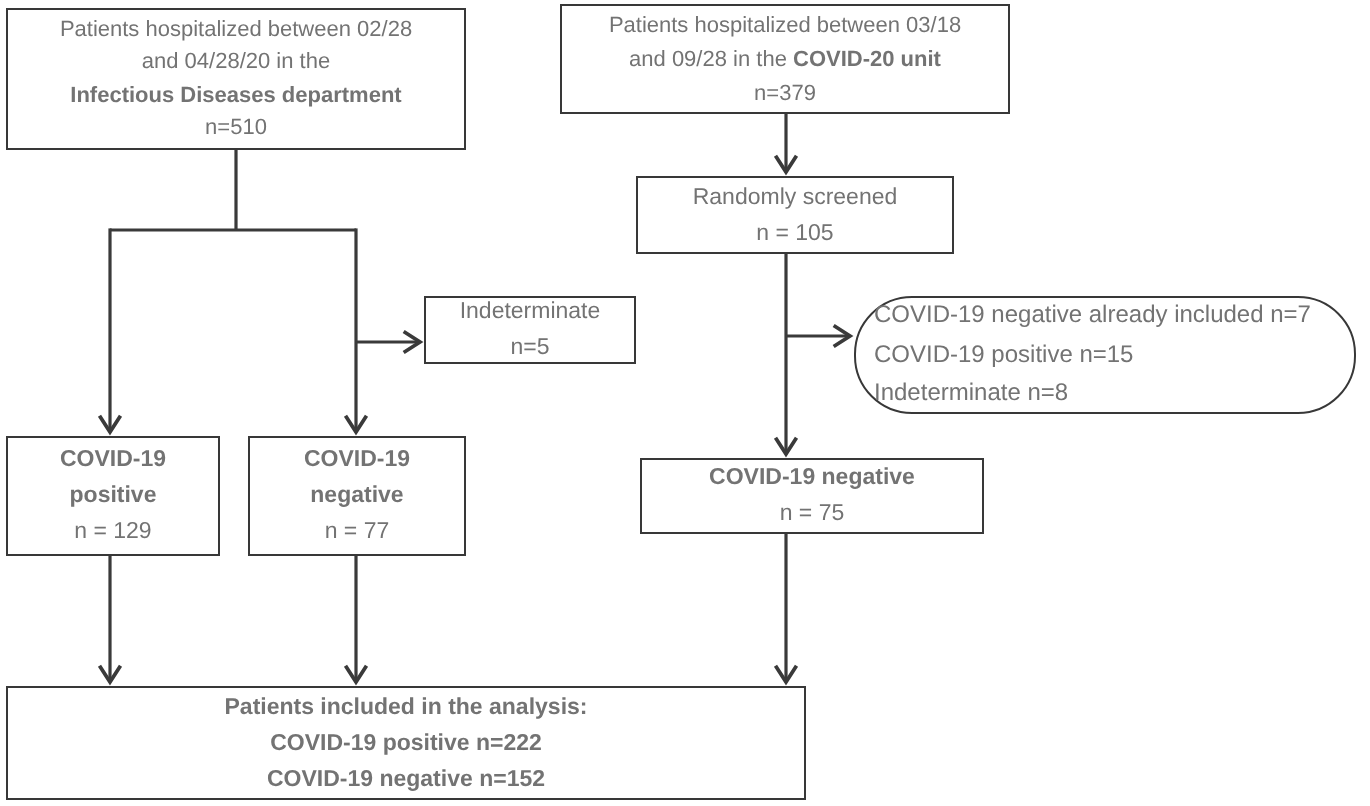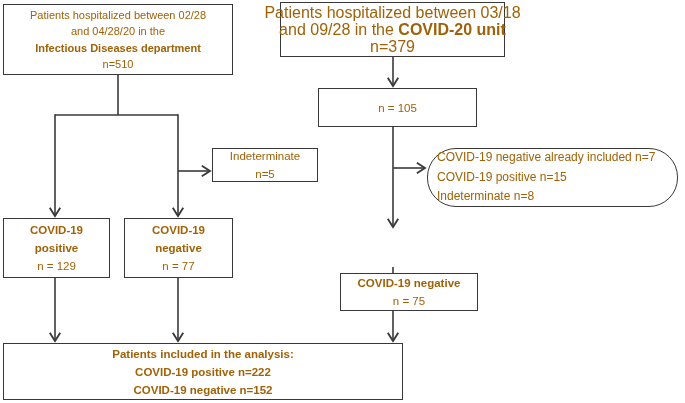--- a/index.html
+++ b/index.html
@@ -6,21 +6,21 @@
     margin: 0;
     padding: 0;
     background: #ffffff;
   }
   #diagram {
     position: relative;
     width: 685px;
     height: 403px;
     background: #ffffff;
     font-family: "Liberation Sans", sans-serif;
-    color: #a16207;
+    color: #737373;
     overflow: hidden;
   }
   #connectors {
     position: absolute;
     left: 0;
     top: 0;
     width: 685px;
     height: 403px;
   }
   .box {
@@ -31,21 +31,21 @@
     display: flex;
     flex-direction: column;
     justify-content: center;
     align-items: center;
     text-align: center;
     font-size: 11.5px;
     line-height: 18px;
   }
   .b { font-weight: bold; }
   #box-infectious { line-height: 16.5px; font-size: 11px; }
-  #box-covid-unit { line-height: 17px; font-size: 16px; }
+  #box-covid-unit { line-height: 17px; font-size: 11px; justify-content: flex-end; }
   #box-exclusions {
     align-items: flex-start;
     text-align: left;
     padding-left: 9px;
     line-height: 19.5px;
     font-size: 12px;
   }
   .ln { white-space: nowrap; }
 </style>
 </head>
@@ -81,20 +81,21 @@
     <div class="ln">n=510</div>
   </div>
 
   <div class="box" id="box-covid-unit" style="left:280px; top:2px; width:225px; height:55px;">
     <div class="ln">Patients hospitalized between 03/18</div>
     <div class="ln"><span>and 09/28 in the </span> <span class="b">COVID-20 unit</span></div>
     <div class="ln">n=379</div>
   </div>
 
   <div class="box" id="box-randomly-screened" style="left:318px; top:88px; width:159px; height:39px;">
+    <div class="ln">Randomly screened</div>
     <div class="ln">n = 105</div>
   </div>
 
   <div class="box" id="box-indeterminate" style="left:212px; top:148px; width:106px; height:34px;">
     <div class="ln">Indeterminate</div>
     <div class="ln">n=5</div>
   </div>
 
   <div class="box" id="box-exclusions" style="left:427px; top:148px; width:251px; height:59px;border-radius:29px;">
     <div class="ln">COVID-19 negative already included n=7</div>
@@ -107,21 +108,21 @@
     <div class="ln b">positive</div>
     <div class="ln">n = 129</div>
   </div>
 
   <div class="box" id="box-negative" style="left:124px; top:218px; width:109px; height:60px;">
     <div class="ln b">COVID-19</div>
     <div class="ln b">negative</div>
     <div class="ln">n = 77</div>
   </div>
 
-  <div class="box" id="box-negative-screened" style="left:340px; top:229px; width:138px; height:38px;margin-top:44px;">
+  <div class="box" id="box-negative-screened" style="left:320px; top:229px; width:172px; height:38px;">
     <div class="ln b">COVID-19 negative</div>
     <div class="ln">n = 75</div>
   </div>
 
   <div class="box" id="box-final" style="left:3px; top:343px; width:400px; height:57px;">
     <div class="ln b">Patients included in the analysis:</div>
     <div class="ln b">COVID-19 positive n=222</div>
     <div class="ln b">COVID-19 negative n=152</div>
   </div>
 

